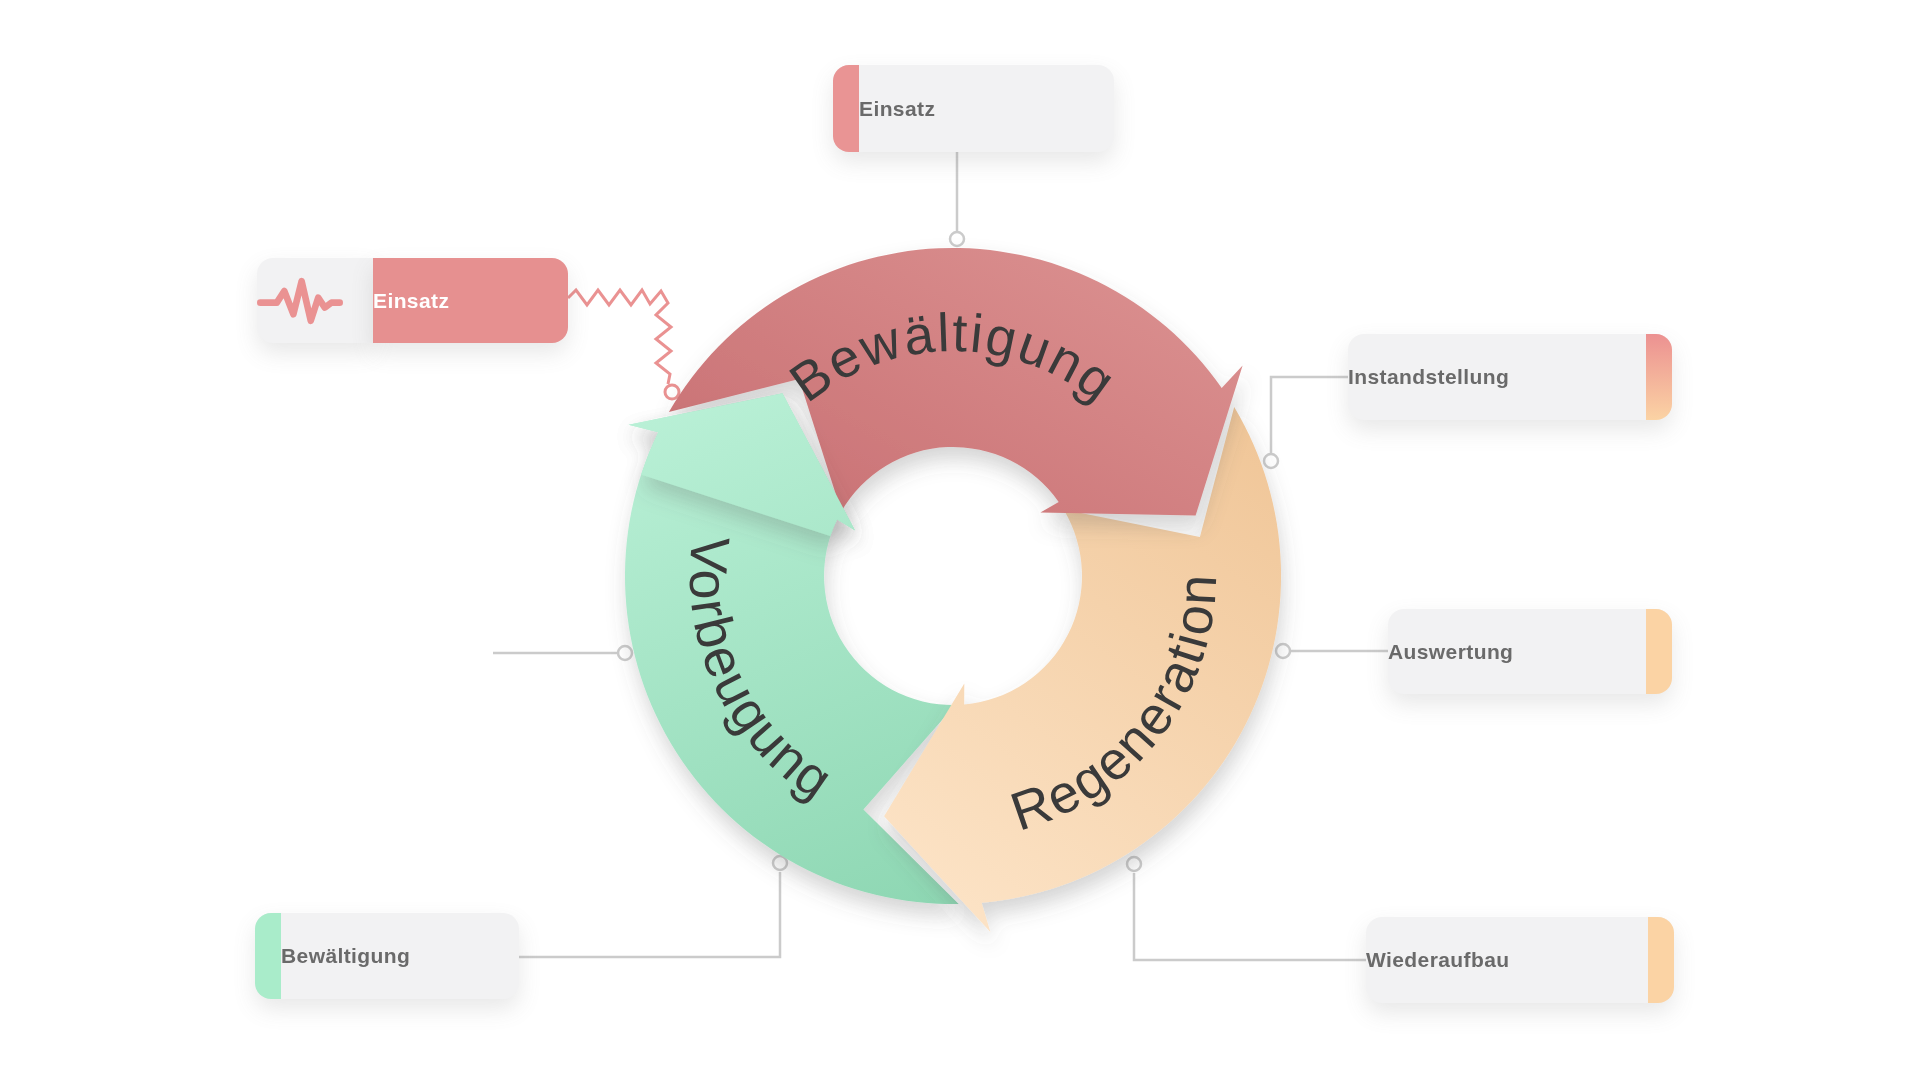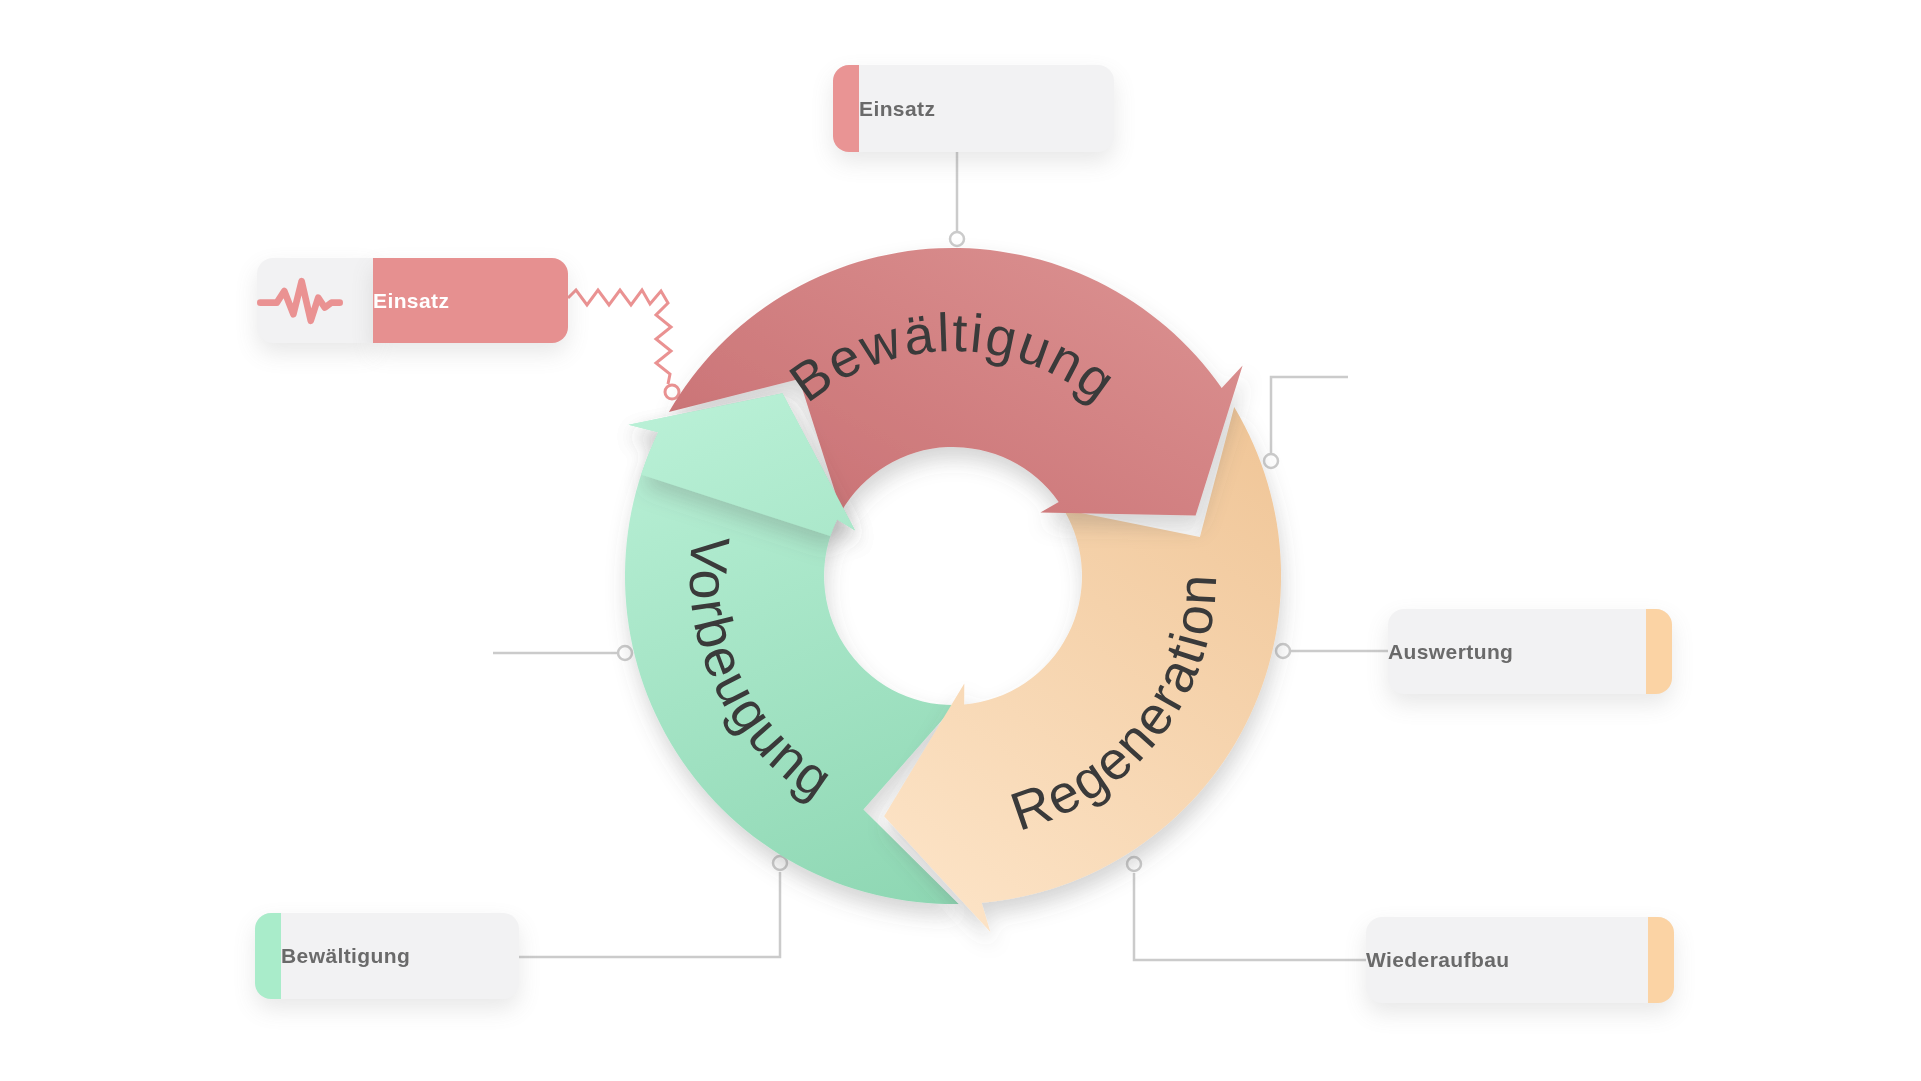--- a/index.html
+++ b/index.html
@@ -112,20 +112,24 @@
 
   <div class="chip ereignis-icon-box" style="left:257px;top:258px;width:116px;height:85px">
     <svg class="wave-icon" viewBox="0 0 104 64">
       <path d="M4,34 H24 L33,20 L44,48 L54,8 L65,56 L74,28 L82,40 L90,34 H100"></path>
     </svg>
   </div>
   <div class="chip ereignis-box" style="left: 373px; top: 258px; width: 195px; height: 85px; background: rgb(230, 144, 144);">
     <span>Einsatz</span>
   </div>
 
+  <div class="chip pad-right" style="left:1348px;top:334px;width:298px;height:86px">
+    <span class="accent accent-right" style="background: linear-gradient(rgb(236, 145, 145), rgb(251, 211, 164));"></span>
+    <span>Instandstellung</span>
+  </div>
 
   <div class="chip pad-right" style="left:1388px;top:609px;width:258px;height:85px">
     <span class="accent accent-right" style="background: rgb(251, 211, 164);"></span>
     <span>Auswertung</span>
   </div>
 
   <div class="chip pad-right" style="left:1366px;top:917px;width:282px;height:86px">
     <span class="accent accent-right" style="background: rgb(251, 211, 164);"></span>
     <span>Wiederaufbau</span>
   </div>

